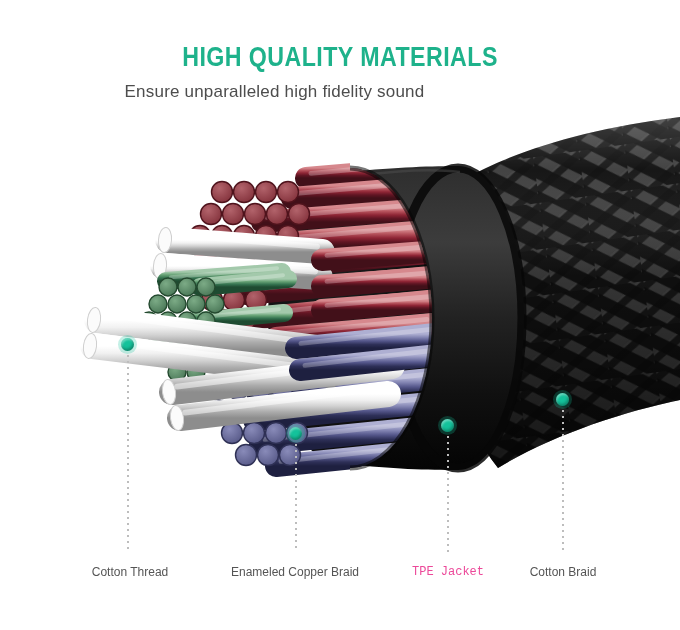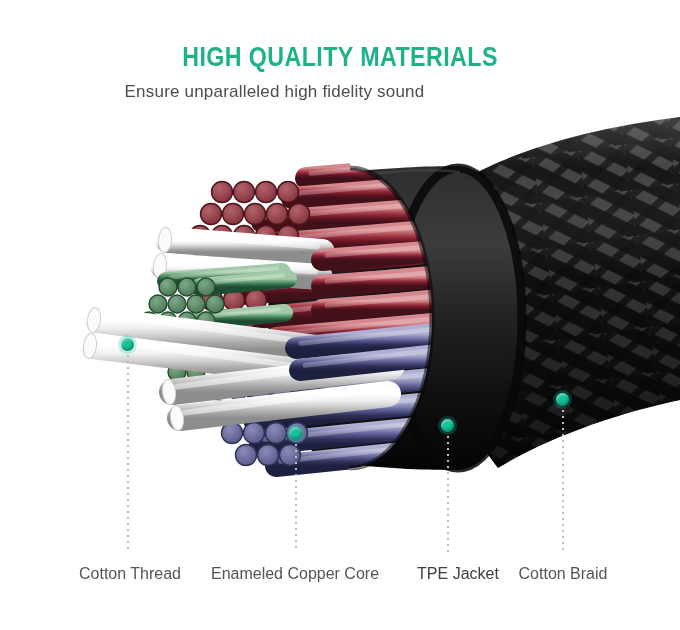--- a/index.html
+++ b/index.html
@@ -7,21 +7,21 @@
          font-family:"Liberation Sans",sans-serif;}
   .hdr{position:absolute;left:0;top:0;width:680px;text-align:center;}
   .hdr h1{position:absolute;left:0;top:44px;width:680px;margin:0;font-size:27px;font-weight:bold;
           letter-spacing:.5px;transform:scaleX(.86);line-height:1;}
   .hdr p{position:absolute;left:0;top:82px;width:549px;margin:0;font-size:17px;letter-spacing:.2px;line-height:1.2;}
   #cable{position:absolute;left:0;top:0;}
   .callout{position:absolute;left:0;top:0;width:0;height:0;}
   .dot{position:absolute;width:13px;height:13px;border-radius:50%;}
   .cline{position:absolute;width:2px;
          background-image:repeating-linear-gradient(to bottom,#bdbdbd 0 2px,rgba(0,0,0,0) 2px 6px);}
-  .clabel{position:absolute;transform:translateX(-50%);white-space:nowrap;font-size:16px;line-height:1;}
+  .clabel{position:absolute;transform:translateX(-50%);white-space:nowrap;font-size:12px;line-height:1;}
 </style>
 </head>
 <body>
 
 <div class="stage" style="background: rgb(255, 255, 255);">
 
   <div class="hdr">
     <h1 style="color: rgb(30, 178, 139);">HIGH QUALITY MATERIALS</h1>
     <p style="color: rgb(77, 77, 77);">Ensure unparalleled high fidelity sound</p>
   </div>
@@ -251,27 +251,27 @@
 
   <div class="callout">
     <span class="dot" style="left: 121px; top: 338px; background: rgb(20, 194, 155); box-shadow: rgba(20, 194, 155, 0.25) 0px 0px 0px 3px, rgba(0, 0, 0, 0.3) -1px -2px 3px inset, rgba(255, 255, 255, 0.35) 1px 2px 2px inset;"></span>
     <span class="cline" style="left: 127px; top: 355px; height: 197px; background-image: repeating-linear-gradient(rgb(189, 189, 189) 0px, rgb(189, 189, 189) 2px, rgba(0, 0, 0, 0) 2px, rgba(0, 0, 0, 0) 6px);"></span>
     <span class="clabel" style="left: 130px; top: 566px; color: rgb(85, 85, 85);">Cotton Thread</span>
   </div>
 
   <div class="callout">
     <span class="dot" style="left: 289px; top: 427px; background: rgb(20, 194, 155); box-shadow: rgba(20, 194, 155, 0.25) 0px 0px 0px 3px, rgba(0, 0, 0, 0.3) -1px -2px 3px inset, rgba(255, 255, 255, 0.35) 1px 2px 2px inset;"></span>
     <span class="cline" style="left: 295px; top: 444px; height: 108px; background-image: repeating-linear-gradient(rgb(189, 189, 189) 0px, rgb(189, 189, 189) 2px, rgba(0, 0, 0, 0) 2px, rgba(0, 0, 0, 0) 6px);"></span>
-    <span class="clabel" style="left: 295px; top: 566px; color: rgb(85, 85, 85);">Enameled Copper Core</span>
+    <span class="clabel" style="left: 295px; top: 566px; color: rgb(85, 85, 85);">Enameled Copper Braid</span>
   </div>
 
   <div class="callout">
     <span class="dot" style="left: 441px; top: 419px; background: rgb(20, 194, 155); box-shadow: rgba(20, 194, 155, 0.25) 0px 0px 0px 3px, rgba(0, 0, 0, 0.3) -1px -2px 3px inset, rgba(255, 255, 255, 0.35) 1px 2px 2px inset;"></span>
     <span class="cline" style="left: 447px; top: 436px; height: 116px; background-image: repeating-linear-gradient(rgb(189, 189, 189) 0px, rgb(189, 189, 189) 2px, rgba(0, 0, 0, 0) 2px, rgba(0, 0, 0, 0) 6px);"></span>
-    <span class="clabel" style="left: 458px; top: 566px; color: #404040;">TPE Jacket</span>
+    <span class="clabel" style="left: 448px; top: 566px; color: #ec4899; font-family: Liberation Mono, monospace;">TPE Jacket</span>
   </div>
 
   <div class="callout">
     <span class="dot" style="left: 556px; top: 393px; background: rgb(20, 194, 155); box-shadow: rgba(20, 194, 155, 0.25) 0px 0px 0px 3px, rgba(0, 0, 0, 0.3) -1px -2px 3px inset, rgba(255, 255, 255, 0.35) 1px 2px 2px inset;"></span>
     <span class="cline" style="left: 562px; top: 410px; height: 142px; background-image: repeating-linear-gradient(rgb(189, 189, 189) 0px, rgb(189, 189, 189) 2px, rgba(0, 0, 0, 0) 2px, rgba(0, 0, 0, 0) 6px);"></span>
     <span class="clabel" style="left: 563px; top: 566px; color: rgb(85, 85, 85);">Cotton Braid</span>
   </div>
 
 </div>
 

